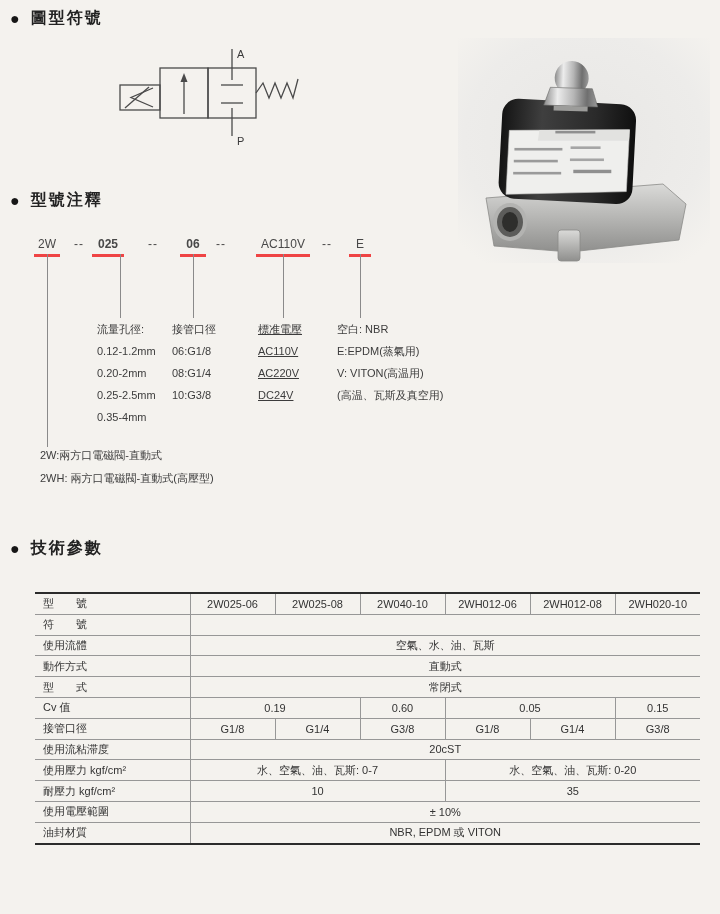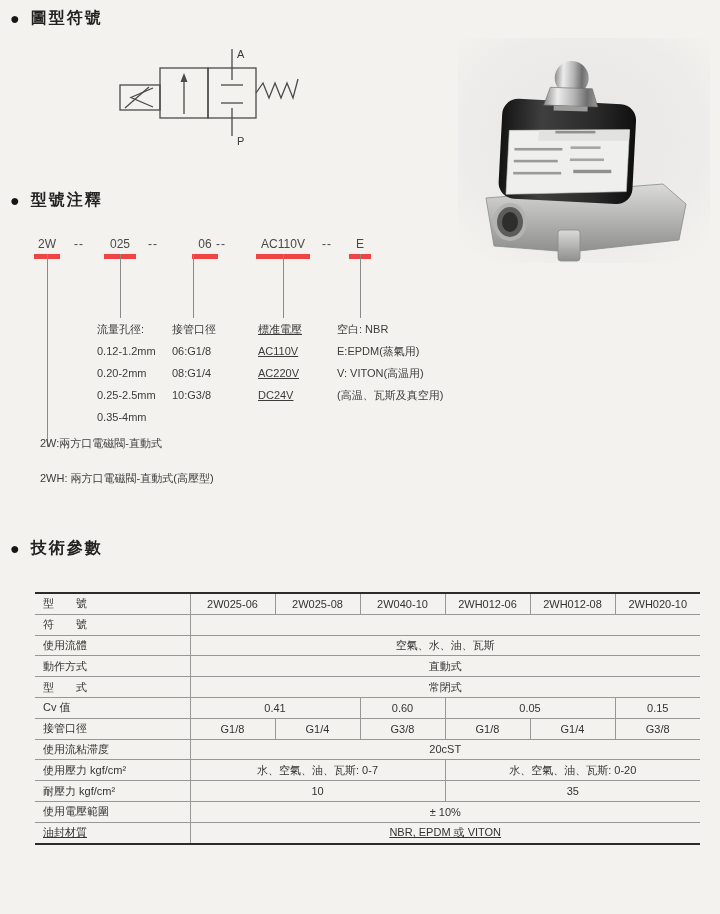--- a/index.html
+++ b/index.html
@@ -6,41 +6,41 @@
   .page{
     position:relative;width:720px;height:914px;margin:0 auto;
     background:#f4f2ee;overflow:hidden;
     font-family:"Liberation Sans",sans-serif;color:#3a3a3a;
   }
   .sec-head{position:absolute;left:10px;display:flex;align-items:center;gap:11px;}
   .bullet{font-size:16px;line-height:1;color:#161616;}
   .sec-title{font-size:16px;font-weight:bold;letter-spacing:2px;color:#222;}
 
   
-  .code-seg{position:absolute;top:237px;height:17px;border-bottom:5px solid #ef4444;
+  .code-seg{position:absolute;top:237px;height:17px;border-bottom:3px solid #ef4444;
             text-align:center;font-size:12px;color:#484848;}
   .code-dash{position:absolute;top:237px;font-size:12px;color:#484848;letter-spacing:1px;}
   .vline{position:absolute;width:1px;background:#8a8a8a;}
   .ann-col{position:absolute;top:318px;font-size:11px;line-height:22px;white-space:nowrap;color:#3c3c3c;}
   .note{position:absolute;left:40px;font-size:11px;white-space:nowrap;color:#3c3c3c;}
 
   
   table.spec{
     position:absolute;left:35px;top:592px;width:665px;
     border-collapse:collapse;table-layout:fixed;
     font-size:11px;color:#333;
     border-top:2px solid #2b2b2b;border-bottom:2px solid #2b2b2b;
   }
   .spec td{
     height:19.8px;border-bottom:1px solid #979染797;
     border-bottom:1px solid #979797;border-right:1px solid #979797;
     padding:0 3px;text-align:center;overflow:hidden;white-space:nowrap;
   }
   .spec td:last-child{border-right:none;}
-  .spec tr:last-child td{border-bottom:none;text-decoration:underline;}
+  .spec tr:last-child td{border-bottom:none;}
   .spec td.lbl{text-align:left;padding-left:8px;}
   svg text{font-family:"Liberation Sans",sans-serif;}
 </style>
 </head>
 <body>
 
 <div class="page">
 
   <div class="sec-head" style="top:8px;">
     <span class="bullet">●</span>
@@ -122,23 +122,23 @@
     </g>
   </svg>
 
   <div class="sec-head" style="top:190px;">
     <span class="bullet">●</span>
     <span class="sec-title">型號注釋</span>
   </div>
 
   <div class="code-seg" style="left:34px;width:26px;">2W</div>
   <div class="code-dash" style="left:74px;">--</div>
-  <div class="code-seg" style="left:104px;width:32px;">025</div>
+  <div class="code-seg" style="left:92px;width:32px;font-weight:bold;">025</div>
   <div class="code-dash" style="left:148px;">--</div>
-  <div class="code-seg" style="left:192px;width:26px;">06</div>
+  <div class="code-seg" style="left:180px;width:26px;font-weight:bold;">06</div>
   <div class="code-dash" style="left:216px;">--</div>
   <div class="code-seg" style="left:256px;width:54px;">AC110V</div>
   <div class="code-dash" style="left:322px;">--</div>
   <div class="code-seg" style="left:349px;width:22px;">E</div>
 
   <div class="vline" style="left:47px;top:254px;height:193px;"></div>
   <div class="vline" style="left:120px;top:254px;height:64px;"></div>
   <div class="vline" style="left:193px;top:254px;height:64px;"></div>
   <div class="vline" style="left:283px;top:254px;height:64px;"></div>
   <div class="vline" style="left:360px;top:254px;height:64px;"></div>
@@ -162,21 +162,21 @@
     <div>AC220V</div>
     <div>DC24V</div>
   </div>
   <div class="ann-col" style="left:337px;">
     <div>空白: NBR</div>
     <div>E:EPDM(蒸氣用)</div>
     <div>V: VITON(高温用)</div>
     <div>(高温、瓦斯及真空用)</div>
   </div>
 
-  <div class="note" style="top:436px;text-align:right;">2W:兩方口電磁閥-直動式</div>
+  <div class="note" style="top:448px;text-align:right;">2W:兩方口電磁閥-直動式</div>
   <div class="note" style="top:471px;">2WH: 兩方口電磁閥-直動式(高壓型)</div>
 
   <div class="sec-head" style="top:538px;">
     <span class="bullet">●</span>
     <span class="sec-title">技術參數</span>
   </div>
 
   <table class="spec">
     <colgroup>
       <col style="width:155px;">
@@ -208,21 +208,21 @@
     <tr>
       <td class="lbl">動作方式</td>
       <td colspan="6">直動式</td>
     </tr>
     <tr>
       <td class="lbl">型　　式</td>
       <td colspan="6">常閉式</td>
     </tr>
     <tr>
       <td class="lbl">Cv 值</td>
-      <td colspan="2">0.41</td>
+      <td colspan="2">0.19</td>
       <td>0.60</td>
       <td colspan="2">0.05</td>
       <td>0.15</td>
     </tr>
     <tr>
       <td class="lbl">接管口徑</td>
       <td>G1/8</td>
       <td>G1/4</td>
       <td>G3/8</td>
       <td>G1/8</td>

